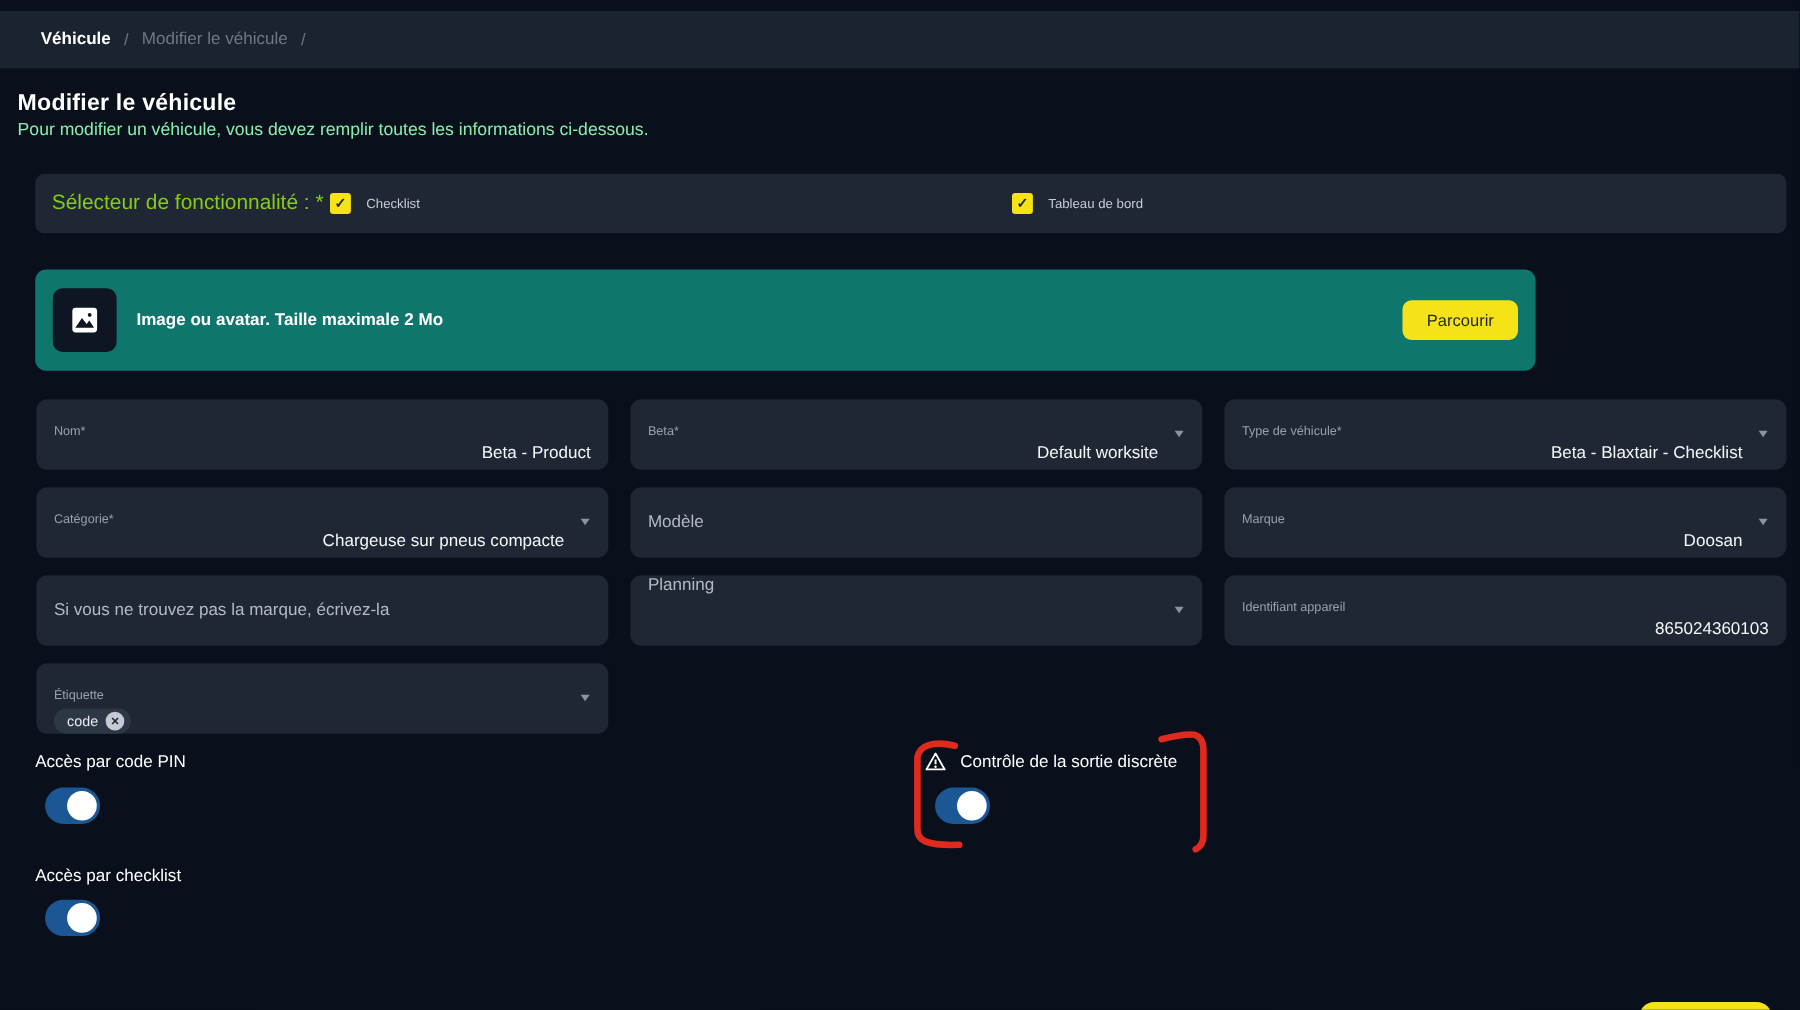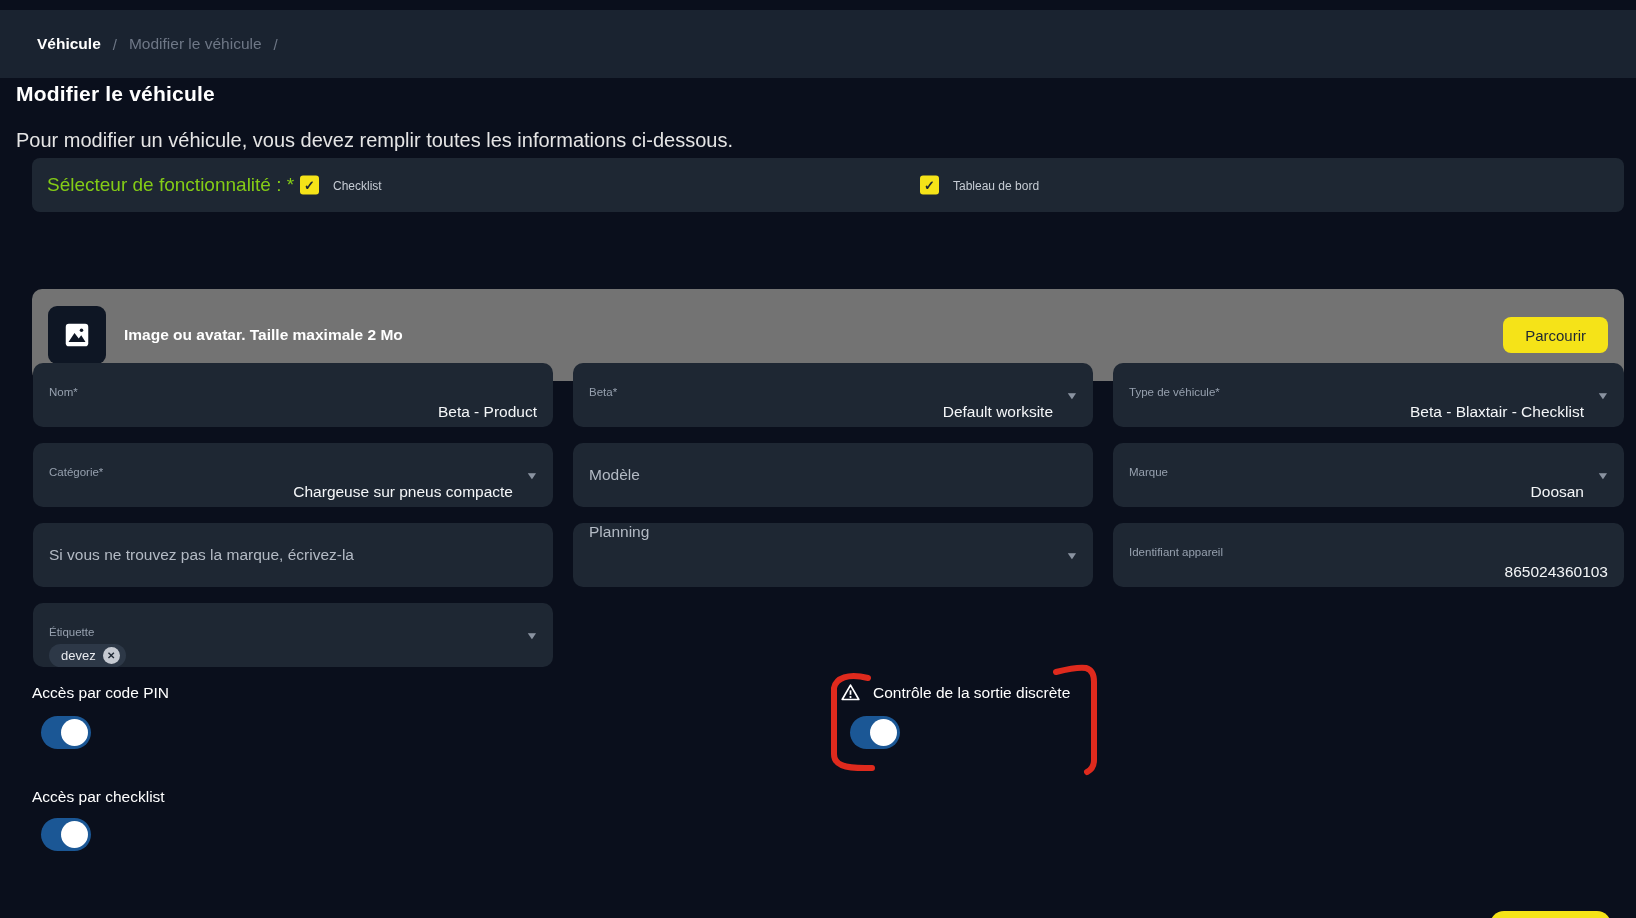--- a/index.html
+++ b/index.html
@@ -8,33 +8,33 @@
     position:relative;
     overflow:hidden;
     background:#0a0f1c;
     font-family:"Liberation Sans", sans-serif;
     color:#f4f6f8;
     font-size:15px;
   }
 
   
   .topbar {
-    position:absolute; left:0; right:0; top:10px; height:68px;
+    position:absolute; left:0; right:0; top:10px; height:52px;
     background:#1a2330;
     display:flex; align-items:center;
     padding-left:37px;
   }
   .crumb-active { color:#ffffff; font-weight:700; font-size:15.5px; }
   .crumb-sep { color:#6e7786; margin:0 12px; font-size:15px; }
   .crumb-muted { color:#6e7786; font-size:15.5px; }
 
   
   .page-head { position:absolute; left:16px; top:82px; }
   .page-title { font-size:21px; font-weight:700; color:#ffffff; letter-spacing:.2px; }
-  .page-subtitle { margin-top:23px; font-size:20px; color:#e5e5e5; }
+  .page-subtitle { margin-top:4px; font-size:16px; color:#86efac; }
 
   
   .feature-bar {
     position:absolute; left:32px; top:158px; width:1592px; height:54px;
     background:#1e2733; border-radius:8px;
   }
   .feature-label {
     position:absolute; left:15px; top:50%; transform:translateY(-50%);
     color:#84cc16; font-weight:400; font-size:19px;
   }
@@ -43,22 +43,22 @@
   .feature-opt.opt2 { left:888px; }
   .checkbox {
     width:19px; height:19px; border-radius:3px; background:#f5e318;
     display:flex; align-items:center; justify-content:center;
     color:#1e2733; font-size:13px; font-weight:700; cursor:pointer;
   }
   .opt-label { color:#c6ccd4; font-size:12px; }
 
   
   .upload {
-    position:absolute; left:32px; top:245px; width:1592px; height:92px;
-    background:#737373; border-radius:10px;margin-top:44px;
+    position:absolute; left:32px; top:245px; width:1364px; height:92px;
+    background:#0f766e; border-radius:10px;
   }
   .upload-thumb {
     position:absolute; left:16px; top:17px; width:58px; height:58px;
     background:#0e1624; border-radius:9px;
     display:flex; align-items:center; justify-content:center;
   }
   .upload-text { position:absolute; left:92px; top:50%; transform:translateY(-50%); color:#ffffff; font-weight:600; font-size:15.5px; }
   .browse-btn {
     position:absolute; right:16px; top:28px; height:36px; padding:0 22px;
     background:#f5e318; color:#1e2733; border:none; border-radius:8px;
@@ -202,21 +202,21 @@
 </div>
 <div class="field noarrow col3 row3">
   <div class="f-label">Identifiant appareil</div>
   <div class="f-value">865024360103</div>
 </div>
 
 <div class="field col1 row4">
   <div class="f-label">Étiquette</div>
   <div class="chip-row">
     <div class="chip">
-      <span class="chip-label">devez</span>
+      <span class="chip-label">code</span>
       <span class="chip-x">✕</span>
     </div>
   </div>
   <span class="chevron">▼</span>
 </div>
 
 <span class="toggle-label" style="left:32px; top:684px;">Accès par code PIN</span>
 <div class="switch" style="left:41px; top:716px;">
     <div class="knob"></div>
   </div>

